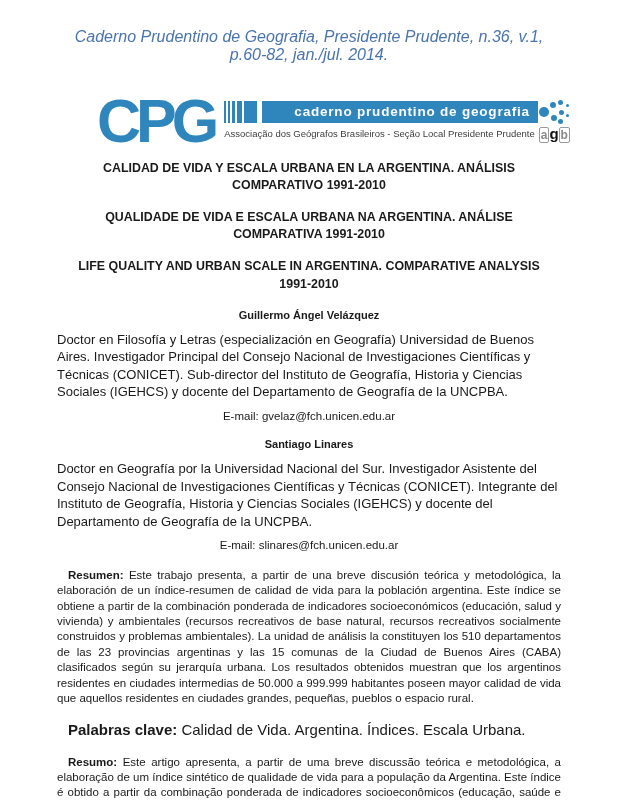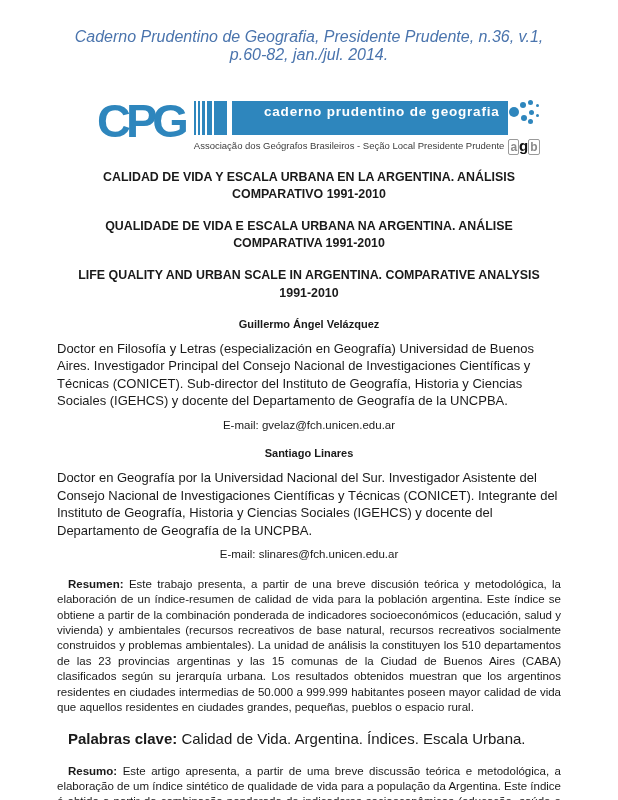--- a/index.html
+++ b/index.html
@@ -23,33 +23,33 @@
     margin-bottom: 34px;
   }
   
   .logo-block {
     width: 424px;
     margin: 0 auto 16px auto;
     display: flex;
     align-items: flex-start;
   }
   .cpg-mark {
-    font-size: 47px;
+    font-size: 61px;
     font-weight: 800;
     letter-spacing: -5px;
     color: #2e86bd;
     line-height: 46px;
     margin-right: 10px;
     flex: 0 0 auto;
   }
   .logo-right { flex: 1 1 auto; padding-top: 3px; }
   .banner-row {
     display: flex;
     align-items: stretch;
-    height: 34px;
+    height: 22px;
   }
   .stripes { display: flex; align-items: stretch; margin-right: 3px; }
   .stripes i { display: block; background: #2e86bd; margin-right: 2px; }
   .stripes i:nth-child(1) { width: 2px; }
   .stripes i:nth-child(2) { width: 2px; }
   .stripes i:nth-child(3) { width: 3px; }
   .stripes i:nth-child(4) { width: 5px; }
   .stripes i:nth-child(5) { width: 13px; }
   .banner {
     flex: 1 1 auto;

